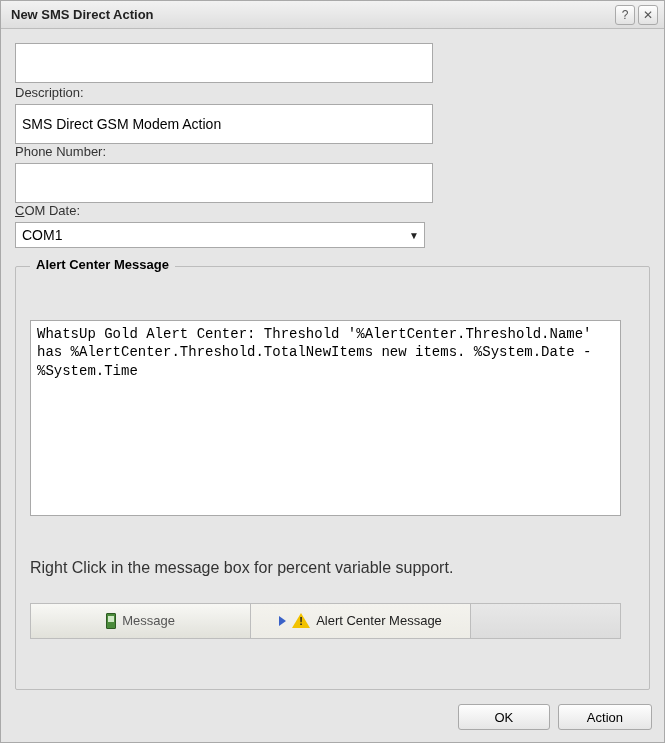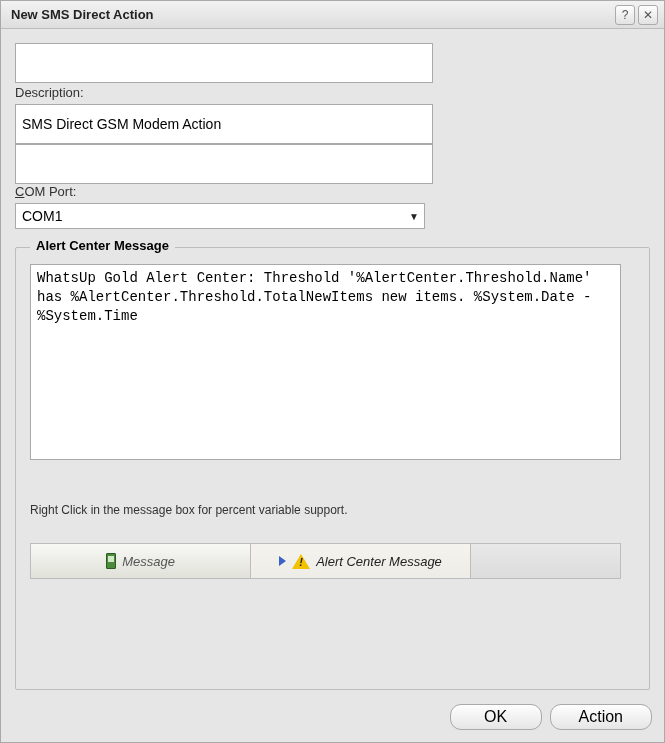--- a/index.html
+++ b/index.html
@@ -90,20 +90,21 @@
 }
 .fieldset {
   border: 1px solid #bdbdbd;
   margin-top: 18px;
   padding: 16px 28px 14px 14px;
   flex: 1;
   display: flex;
   flex-direction: column;
   position: relative;
   border-radius: 2px;
+  justify-content: center;
 }
 .fieldset-legend {
   position: absolute;
   top: -10px;
   left: 14px;
   background: #e6e6e6;
   padding: 0 6px;
   font-weight: bold;
   font-size: 13px;
 }
@@ -118,29 +119,28 @@
   resize: none;
   overflow: auto;
   line-height: 1.35;
 }
 .textarea-resize {
   position: relative;
 }
 .hint {
   margin-top: 40px;
   margin-bottom: 26px;
-  font-size: 12px;
+  font-size: 16px;
   color: #333;
 }
 .tabs {
   display: flex;
   height: 36px;
   border: 1px solid #bdbdbd;
   background: linear-gradient(to bottom,#e8e8e8,#dcdcdc);
-  font-style: italic;
 }
 .tab {
   width: 220px;
   height: 100%;
   border-right: 1px solid #bdbdbd;
   display: flex;
   align-items: center;
   justify-content: center;
   gap: 6px;
   cursor: pointer;
@@ -196,23 +196,23 @@
 .button-bar {
   padding: 14px 12px 12px 0;
   display: flex;
   justify-content: flex-end;
   gap: 8px;
 }
 .btn {
   min-width: 92px;
   height: 26px;
   border: 1px solid #a9a9a9;
-  border-radius: 11px;
+  border-radius: 3px;
   background: linear-gradient(to bottom,#fefefe,#e6e6e6);
-  font-size: 16px;
+  font-size: 13px;
   cursor: pointer;
   padding: 0 28px;
 }
 </style>
 </head>
 <body>
 
 <div class="dialog">
   <div class="titlebar">
     <div class="titlebar-title">New SMS Direct Action</div>
@@ -224,23 +224,24 @@
     </div>
   </div>
 
   <div class="content">
 
     <input class="text-input" type="text" value="" style="">
 
     <div class="label">Description:</div>
     <input class="text-input" type="text" value="SMS Direct GSM Modem Action" style="">
 
+    <div class="label">Phone Number:</div>
     <input class="text-input" type="text" value="" style="">
 
-    <div class="label"><span class="underline">C</span><span>OM Port:</span></div>
+    <div class="label"><span class="underline">C</span><span>OM Date:</span></div>
     <div class="select-wrap">
       <input class="select-input" type="text" readonly="" value="COM1" style="">
       <span class="select-arrow">▼</span>
     </div>
 
     <div class="fieldset">
       <div class="fieldset-legend">Alert Center Message</div>
       <div class="textarea-resize">
         <textarea class="textarea" style="">WhatsUp Gold Alert Center: Threshold '%AlertCenter.Threshold.Name' has %AlertCenter.Threshold.TotalNewItems new items. %System.Date - %System.Time</textarea>
       </div>

